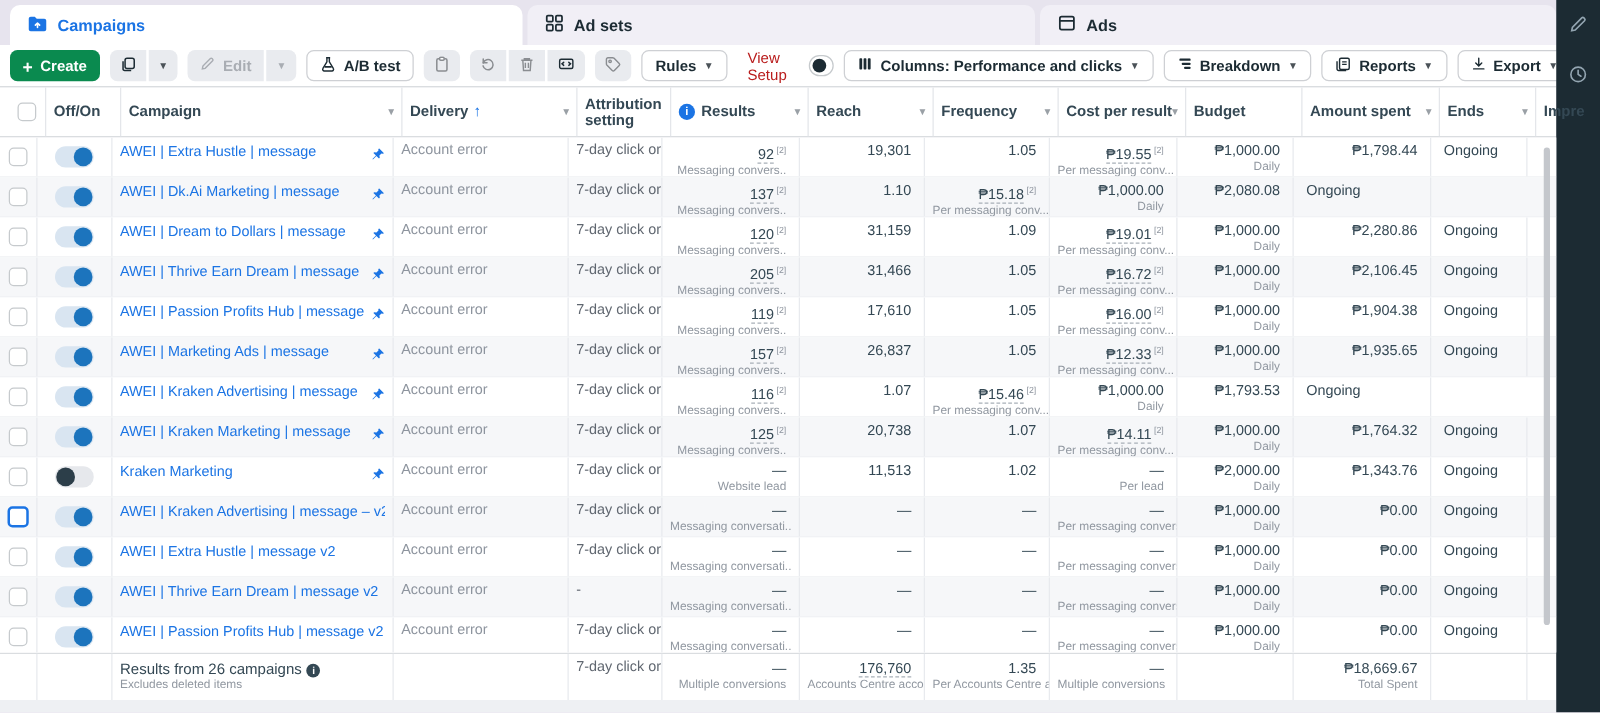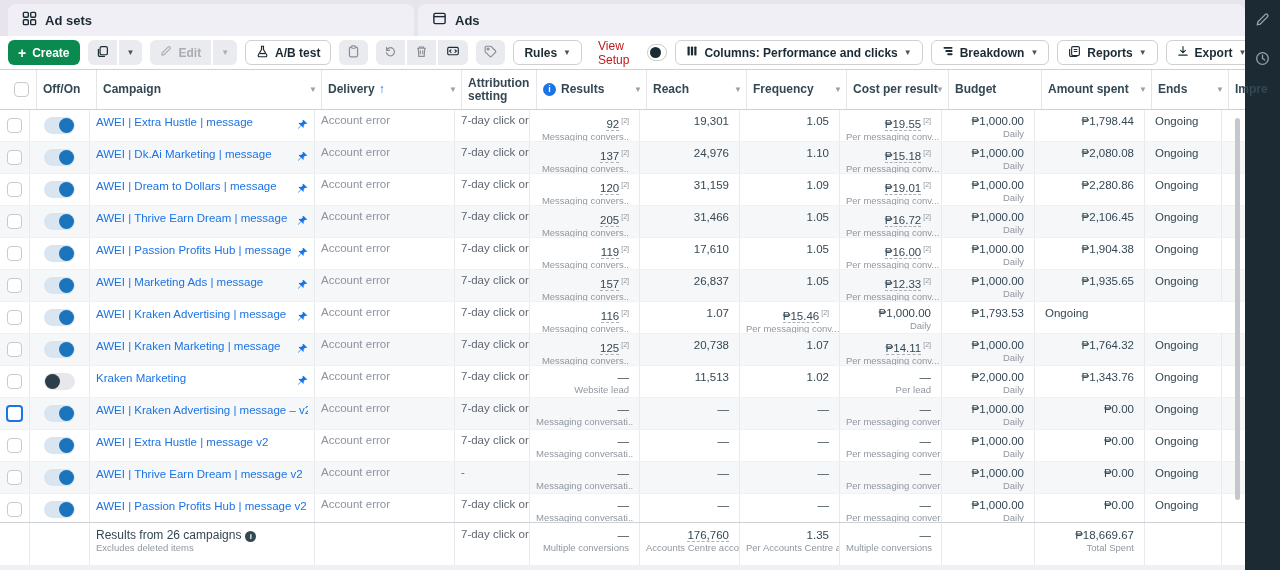--- a/index.html
+++ b/index.html
@@ -67,39 +67,48 @@
   .checkbox { width:15px; height:15px; border:1.5px solid #c6cacd; border-radius:4px; background:#fff; cursor:pointer; }
   .checkbox.selected { border:2px solid #1b74e4; width:17px; height:17px; }
   .toggle { width:31px; height:17px; border-radius:9px; background:#d9e5f1; position:relative; cursor:pointer; display:inline-block; }
   .toggle .knob { position:absolute; right:1px; top:1px; width:15px; height:15px; border-radius:50%; background:#1c74bd; }
   .toggle.off { background:#e6e8ec; }
   .toggle.off .knob { right:auto; left:1px; background:#2c3e49; }
 
   .vscroll { position:absolute; right:5px; top:8px; width:5px; height:382px; border-radius:3px; background:#c4c7cc; cursor:pointer; }
 
   
-  .tfoot { height:43px; background:#fff; border-top:1px solid #ced2d6; }
+  .tfoot { height:38px; background:#fff; border-top:1px solid #ced2d6; }
   .tf { border-right:1px solid #e8eaee; padding:5px 6px 0 6px; overflow:hidden; white-space:nowrap; }
   .tf.num { padding-right:10px; }
   .f-title { font-size:12px; color:#344854; }
   .f-info { width:11px; height:11px; border-radius:50%; background:#344854; color:#fff; font-size:8px; font-weight:bold;
             display:inline-flex; align-items:center; justify-content:center; margin-left:4px; }
   .below { flex:1; background:#eef0f3; }
 
   
   .rail { width:35px; background:#1c2b33; display:flex; flex-direction:column; align-items:center; padding-top:12px; gap:20px; }
   .rail .ric { cursor:pointer; }
 </style>
 </head>
 <body>
 
 <div class="app">
   <div class="main">
 
     <div class="tabbar">
+      <div class="tab tab-campaigns active">
+        <span>
+          <svg width="16" height="16" viewBox="0 0 16 16">
+              <path d="M1 4c0-.9.7-1.6 1.6-1.6h3.2L7.4 4h6c.9 0 1.6.7 1.6 1.6v6.8c0 .9-.7 1.6-1.6 1.6H2.6c-.9 0-1.6-.7-1.6-1.6z" fill="#1b74e4"></path>
+              <path d="M8 11V7.4M8 7.4 6.3 9.1M8 7.4l1.7 1.7" stroke="#fff" stroke-width="1.3" fill="none" stroke-linecap="round"></path>
+            </svg>
+        </span>
+        <span>Campaigns</span>
+      </div>
       <div class="tab tab-adsets">
         <span>
           <svg width="15" height="15" viewBox="0 0 16 16" fill="none" stroke="#1c2b33" stroke-width="1.5">
               <rect x="1.5" y="1.5" width="5.2" height="5.2" rx="1"></rect>
               <rect x="9.3" y="1.5" width="5.2" height="5.2" rx="1"></rect>
               <rect x="1.5" y="9.3" width="5.2" height="5.2" rx="1"></rect>
               <rect x="9.3" y="9.3" width="5.2" height="5.2" rx="1"></rect>
             </svg>
         </span>
         <span>Ad sets</span>
@@ -330,21 +339,20 @@
           <span><svg width="11" height="11" viewBox="0 0 16 16">
                 <path d="M9.3 1.2 14.8 6.7l-1.2.5-1.7-.2-2.4 2.4.4 2.6-.9.9-3-3L2 14l-.6-.6 4.1-4-3-3 .9-.9 2.6.4 2.4-2.4-.2-1.7z" fill="#1b74e4"></path>
               </svg></span>
         </div>
         <div class="cell gray">Account error</div>
         <div class="cell attr">7-day click or ...</div>
         <div class="cell num">
           <div class="main-val"><span class="lnk">137</span><sup class="fn">[2]</sup></div>
           <div class="sub-val">Messaging convers..</div>
         </div>
-        <div class="cell num main-val">24,976</div>
         <div class="cell num main-val">1.10</div>
         <div class="cell num">
           <div class="main-val"><span class="lnk">₱15.18</span><sup class="fn">[2]</sup></div>
           <div class="sub-val">Per messaging conv...</div>
         </div>
         <div class="cell num">
           <div class="main-val">₱1,000.00</div>
           <div class="sub-val">Daily</div>
         </div>
         <div class="cell num main-val">₱2,080.08</div>

